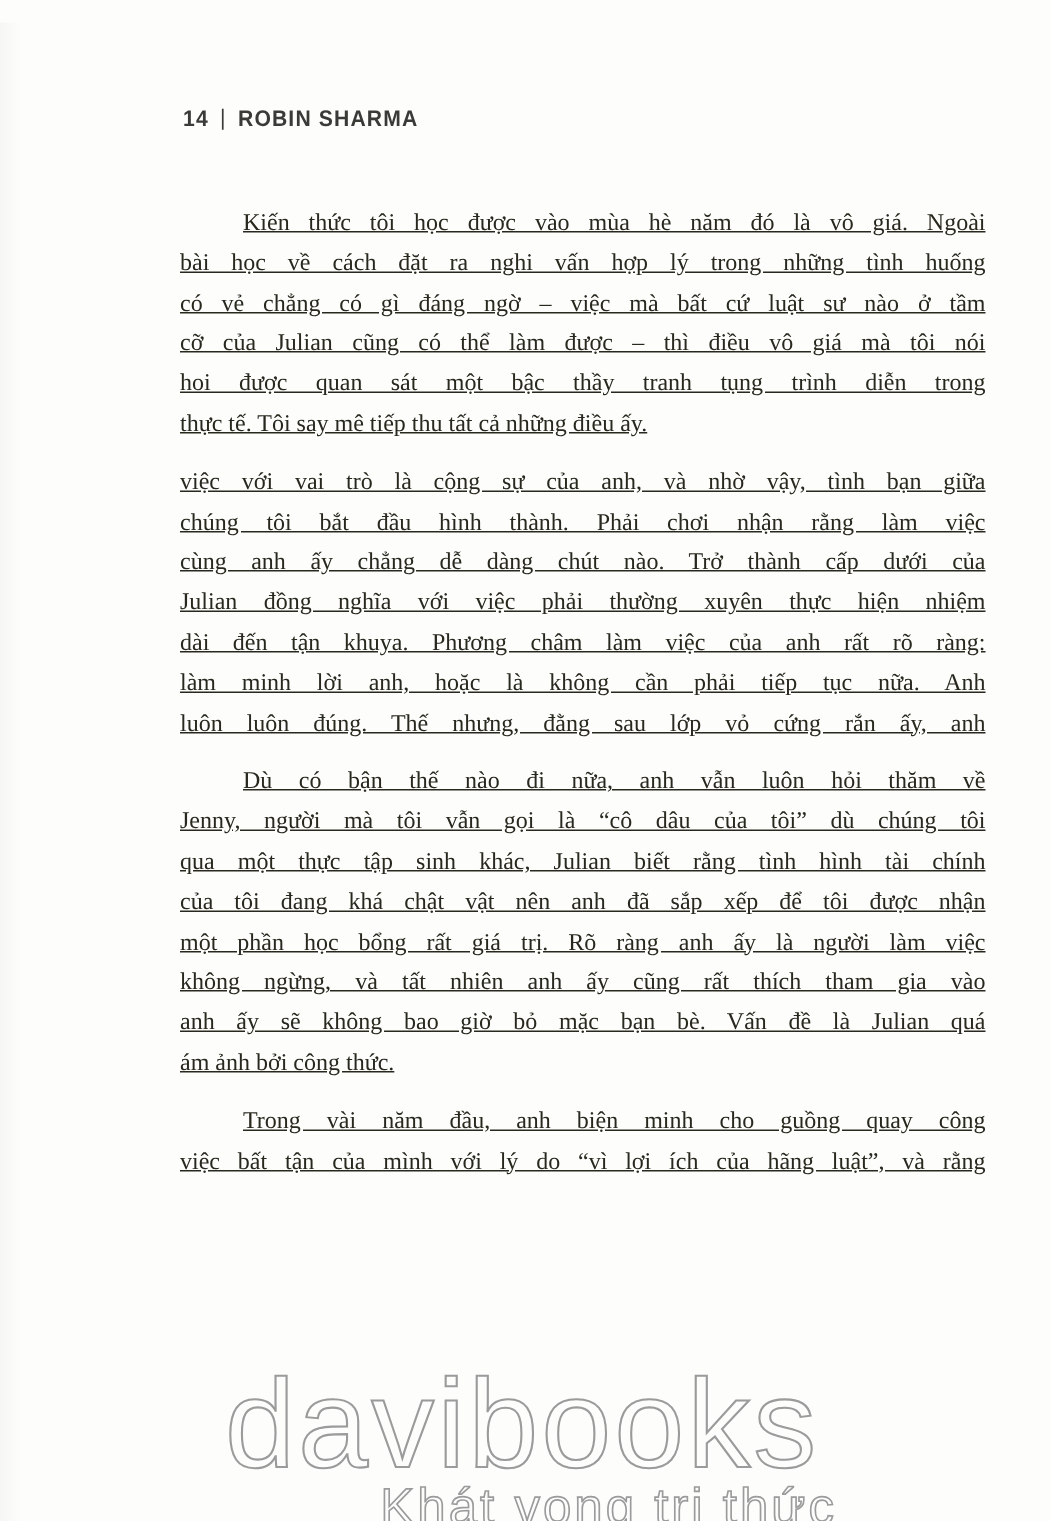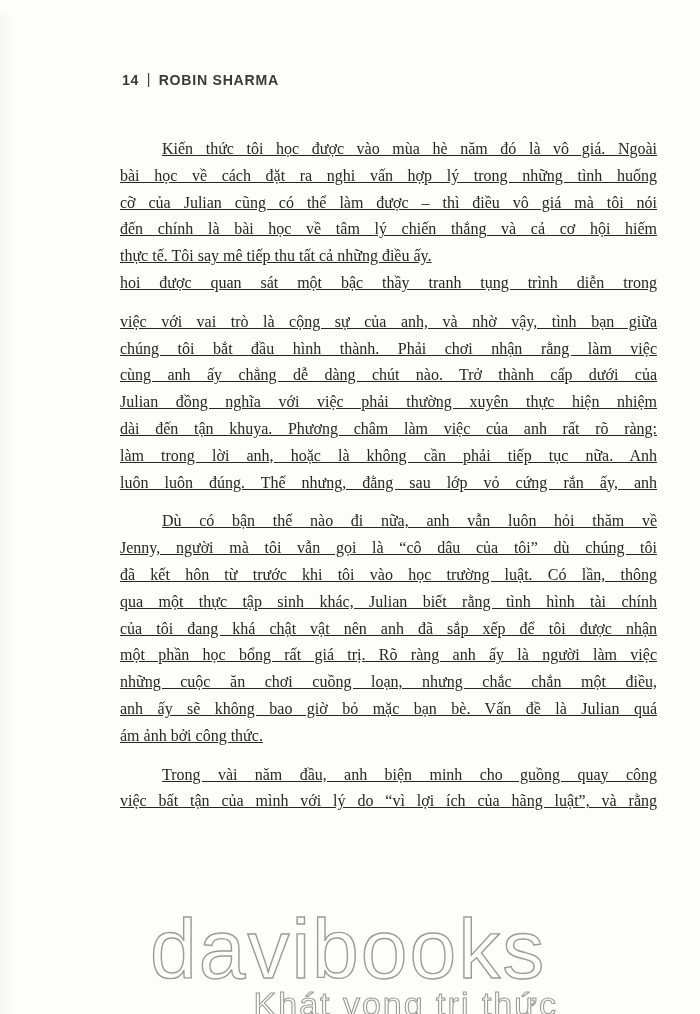--- a/index.html
+++ b/index.html
@@ -59,42 +59,41 @@
 <div class="page">
 
   <div class="running-head">
     <span>14</span><span class="sep">|</span><span>ROBIN SHARMA</span>
   </div>
 
   <div class="text-block" id="text-block">
       <div class="para">
         <div class="line first">Kiến thức tôi học được vào mùa hè năm đó là vô giá. Ngoài</div>
         <div class="line">bài học về cách đặt ra nghi vấn hợp lý trong những tình huống</div>
+        <div class="line">có vẻ chẳng có gì đáng ngờ – việc mà bất cứ luật sư nào ở tầm</div>
         <div class="line">cỡ của Julian cũng có thể làm được – thì điều vô giá mà tôi nói</div>
-        <div class="line">đến chính là bài học về tâm lý chiến thắng và cả cơ hội hiếm</div>
+        <div class="line">hoi được quan sát một bậc thầy tranh tụng trình diễn trong</div>
         <div class="line last">thực tế. Tôi say mê tiếp thu tất cả những điều ấy.</div>
-        <div class="line">hoi được quan sát một bậc thầy tranh tụng trình diễn trong</div>
       </div>
       <div class="para">
         <div class="line">việc với vai trò là cộng sự của anh, và nhờ vậy, tình bạn giữa</div>
         <div class="line">chúng tôi bắt đầu hình thành. Phải chơi nhận rằng làm việc</div>
         <div class="line">cùng anh ấy chẳng dễ dàng chút nào. Trở thành cấp dưới của</div>
         <div class="line">Julian đồng nghĩa với việc phải thường xuyên thực hiện nhiệm</div>
         <div class="line">dài đến tận khuya. Phương châm làm việc của anh rất rõ ràng:</div>
-        <div class="line">làm trong lời anh, hoặc là không cần phải tiếp tục nữa. Anh</div>
+        <div class="line">làm minh lời anh, hoặc là không cần phải tiếp tục nữa. Anh</div>
         <div class="line">luôn luôn đúng. Thế nhưng, đằng sau lớp vỏ cứng rắn ấy, anh</div>
       </div>
       <div class="para">
         <div class="line first">Dù có bận thế nào đi nữa, anh vẫn luôn hỏi thăm về</div>
         <div class="line">Jenny, người mà tôi vẫn gọi là “cô dâu của tôi” dù chúng tôi</div>
-        <div class="line">đã kết hôn từ trước khi tôi vào học trường luật. Có lần, thông</div>
         <div class="line">qua một thực tập sinh khác, Julian biết rằng tình hình tài chính</div>
         <div class="line">của tôi đang khá chật vật nên anh đã sắp xếp để tôi được nhận</div>
         <div class="line">một phần học bổng rất giá trị. Rõ ràng anh ấy là người làm việc</div>
-        <div class="line">những cuộc ăn chơi cuồng loạn, nhưng chắc chắn một điều,</div>
+        <div class="line">không ngừng, và tất nhiên anh ấy cũng rất thích tham gia vào</div>
         <div class="line">anh ấy sẽ không bao giờ bỏ mặc bạn bè. Vấn đề là Julian quá</div>
         <div class="line last">ám ảnh bởi công thức.</div>
       </div>
       <div class="para">
         <div class="line first">Trong vài năm đầu, anh biện minh cho guồng quay công</div>
         <div class="line">việc bất tận của mình với lý do “vì lợi ích của hãng luật”, và rằng</div>
       </div>
     </div>
 
   <svg class="watermark" width="700" height="1014" viewBox="0 0 700 1014" xmlns="http://www.w3.org/2000/svg">

